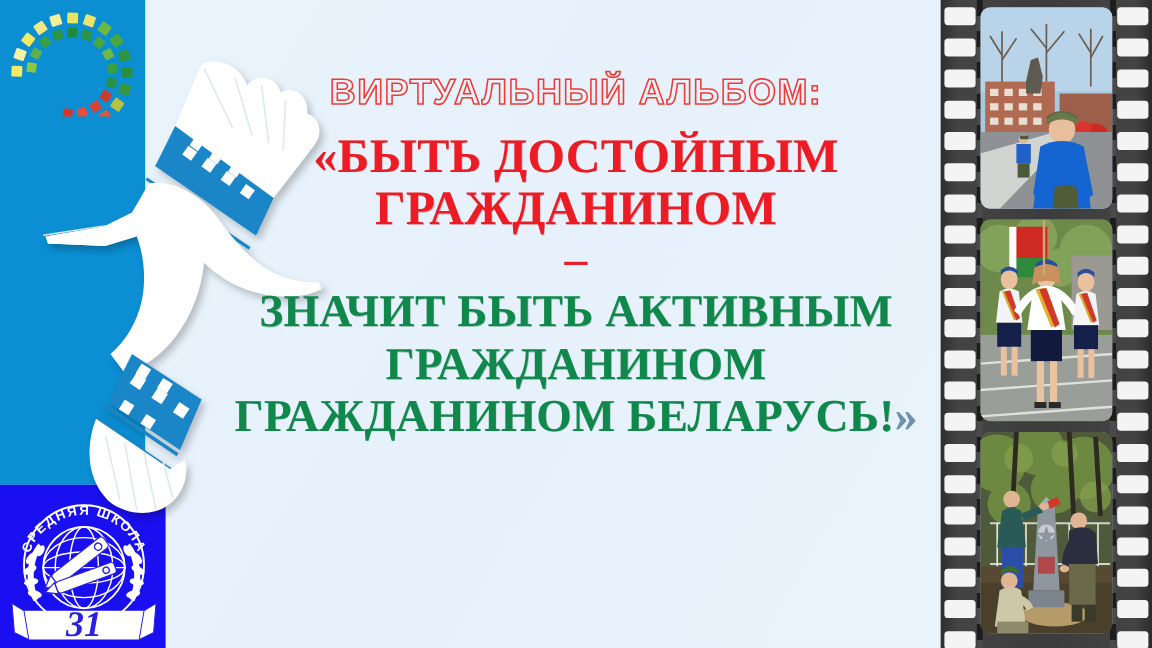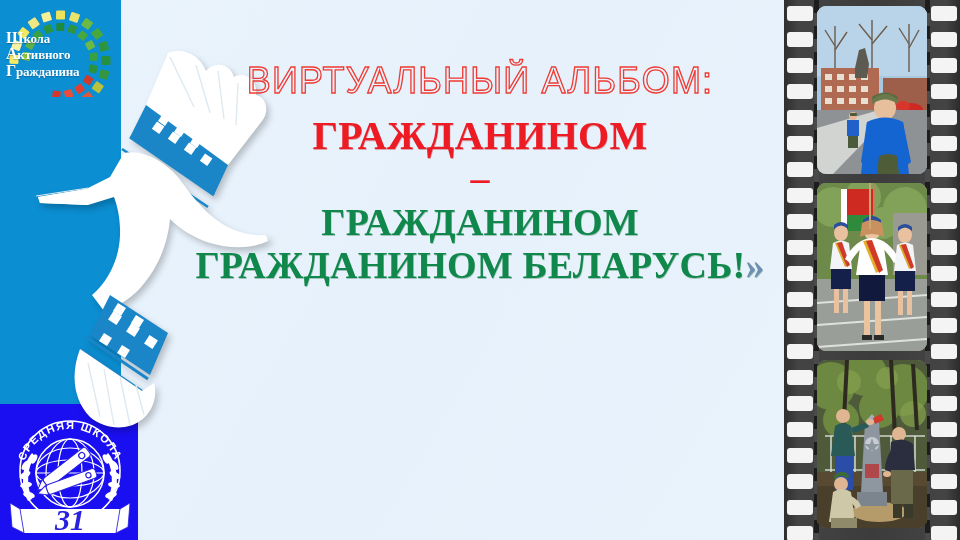--- a/index.html
+++ b/index.html
@@ -68,22 +68,22 @@
 
   
   .text-block {
     position: absolute;
     left: 170px; top: 62px;
     width: 620px;
     text-align: center;
   }
   .headline-outline {
     font-family: "Liberation Sans", sans-serif;
-    font-weight: normal;
-    font-size: 36px;
+    font-weight: bold;
+    font-size: 30px;
     letter-spacing: 1.2px;
     color: transparent;
     -webkit-text-stroke: 1.3px #ef3b33;
     text-stroke: 1.3px #ef3b33;
     line-height: 1.05;
     margin: 0 0 14px 0;
   }
   .line-red {
     font-family: "Liberation Serif", serif;
     font-weight: bold;
@@ -207,25 +207,20 @@
           <rect x="87.74" y="51.81" width="8" height="8" rx="1" fill="#37a041" transform="rotate(82.9 91.74 55.81)"></rect>
           <rect x="87.06" y="63.96" width="8" height="8" rx="1" fill="#28923e" transform="rotate(103.5 91.06 67.96)"></rect>
           <rect x="82.14" y="75.09" width="8" height="8" rx="1" fill="#cf3a2c" transform="rotate(124.2 86.14 79.09)"></rect>
           <rect x="73.61" y="83.77" width="8" height="8" rx="1" fill="#dd4133" transform="rotate(144.8 77.61 87.77)"></rect>
           <rect x="62.58" y="88.90" width="8" height="8" rx="1" fill="#e84c3b" transform="rotate(165.4 66.58 92.90)"></rect>
           <rect x="50.45" y="89.81" width="8" height="8" rx="1" fill="#d9352b" transform="rotate(186.0 54.45 93.81)"></rect>
         </g>
       <g id="arc-inner"></g>
     </svg>
   </div>
-  <div class="sag-text">
-    <div><span class="cap">Ш</span><span>кола</span></div>
-    <div><span class="cap">А</span><span>ктивного</span></div>
-    <div><span class="cap">Г</span><span>ражданина</span></div>
-  </div>
 
   <div class="stork">
     <svg viewBox="0 0 260 385" width="260" height="385" aria-hidden="true">
 
       <path d="M150 8 C165 2 182 10 188 26 C196 16 212 18 216 32 C226 26 240 34 238 50
                C248 52 252 66 244 76 L210 120 L150 108 L128 60 Z" fill="#ffffff"></path>
 
       <g stroke="#dfe9f0" stroke-width="1.4" fill="none">
         <path d="M152 12 L176 62"></path>
           <path d="M178 20 L192 68"></path>
@@ -331,24 +326,26 @@
       <path d="M14 100 L114 100 L110 124 L18 124 Z" fill="#ffffff"></path>
       <path d="M14 100 L4 94 L6 118 L18 124 Z" fill="#ffffff" stroke="#2a20e0" stroke-width="0.8"></path>
       <path d="M114 100 L124 94 L122 118 L110 124 Z" fill="#ffffff" stroke="#2a20e0" stroke-width="0.8"></path>
       <text x="64" y="121" text-anchor="middle" font-family="Liberation Serif, serif" font-size="30" font-weight="bold" font-style="italic" fill="#2a20e0">31</text>
     </svg>
   </div>
 
   <div class="text-block">
     <div class="headline-outline">ВИРТУАЛЬНЫЙ АЛЬБОМ:</div>
 
+    <div class="line-red">«БЫТЬ ДОСТОЙНЫМ</div>
     <div class="line-red">ГРАЖДАНИНОМ</div>
 
     <div class="dash-red">–</div>
 
+    <div class="line-green">ЗНАЧИТ БЫТЬ АКТИВНЫМ</div>
     <div class="line-green">ГРАЖДАНИНОМ</div>
     <div class="line-green">
       <span>ГРАЖДАНИНОМ БЕЛАРУСЬ!</span><span class="quote-close">»</span>
     </div>
   </div>
 
   <div class="filmstrip">
     <div class="rail l"></div>
     <div class="rail r"></div>
     <div class="sprockets left" id="sprockets-left">

